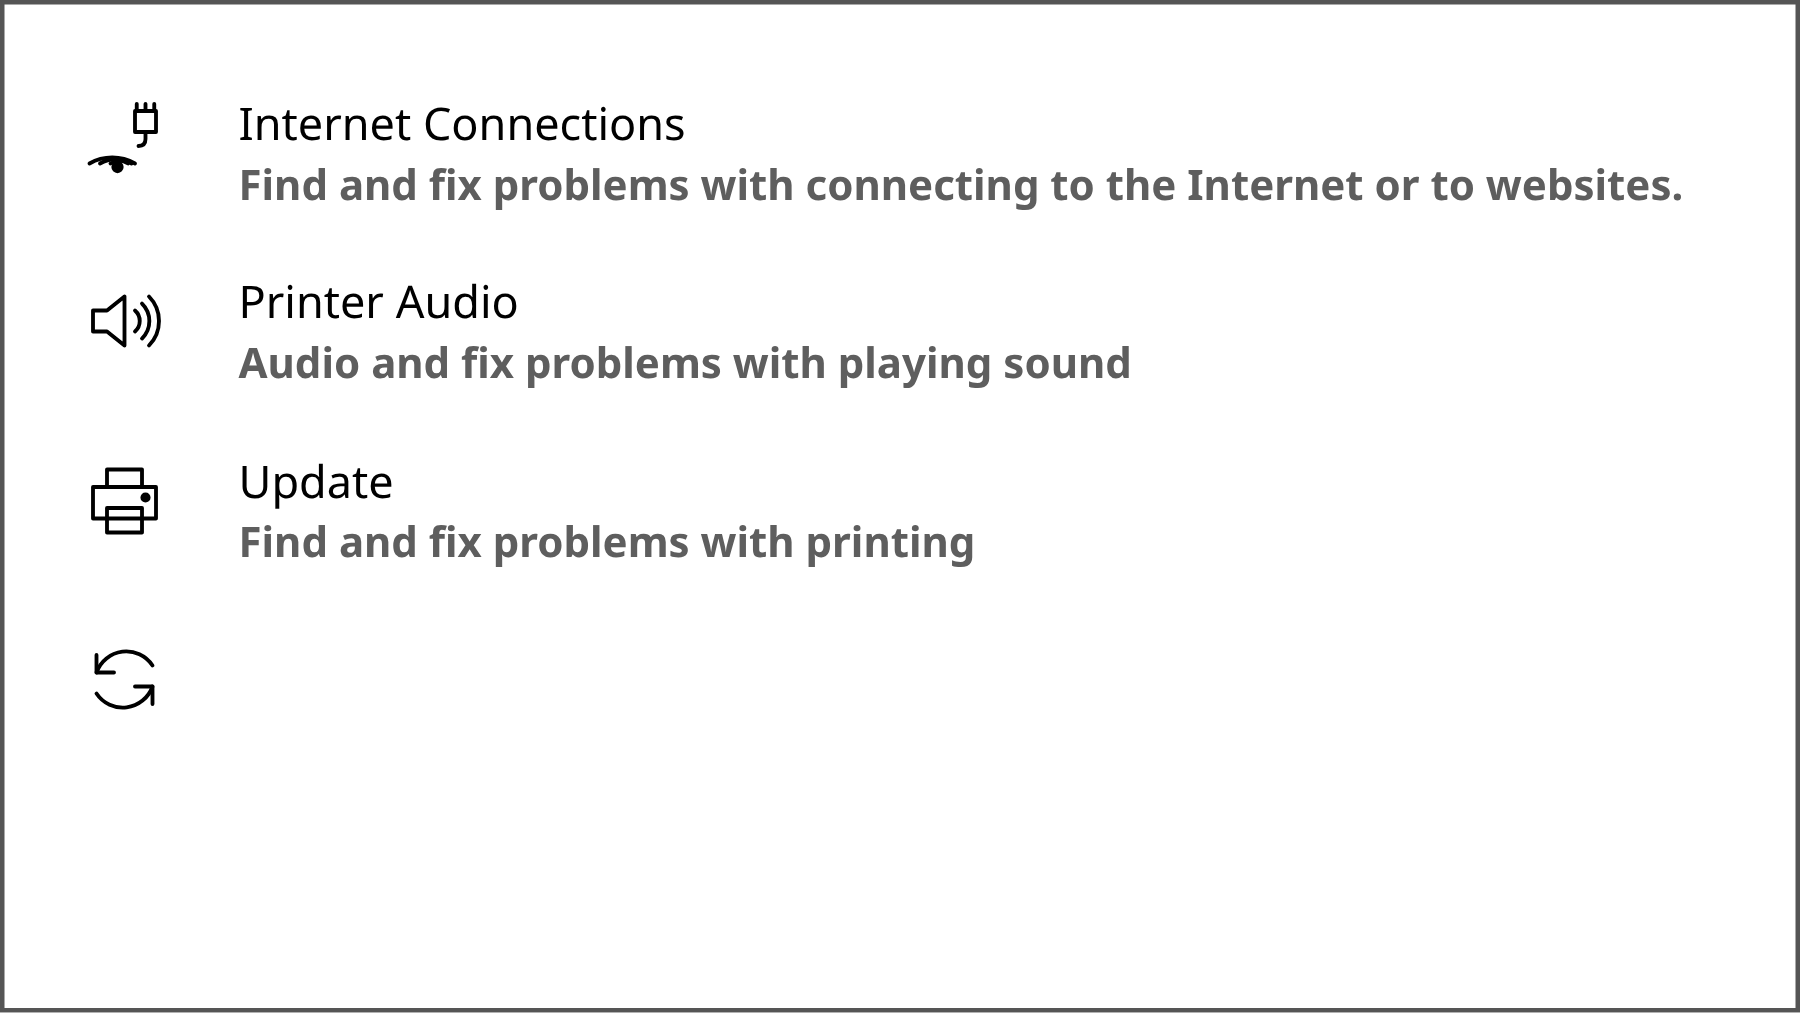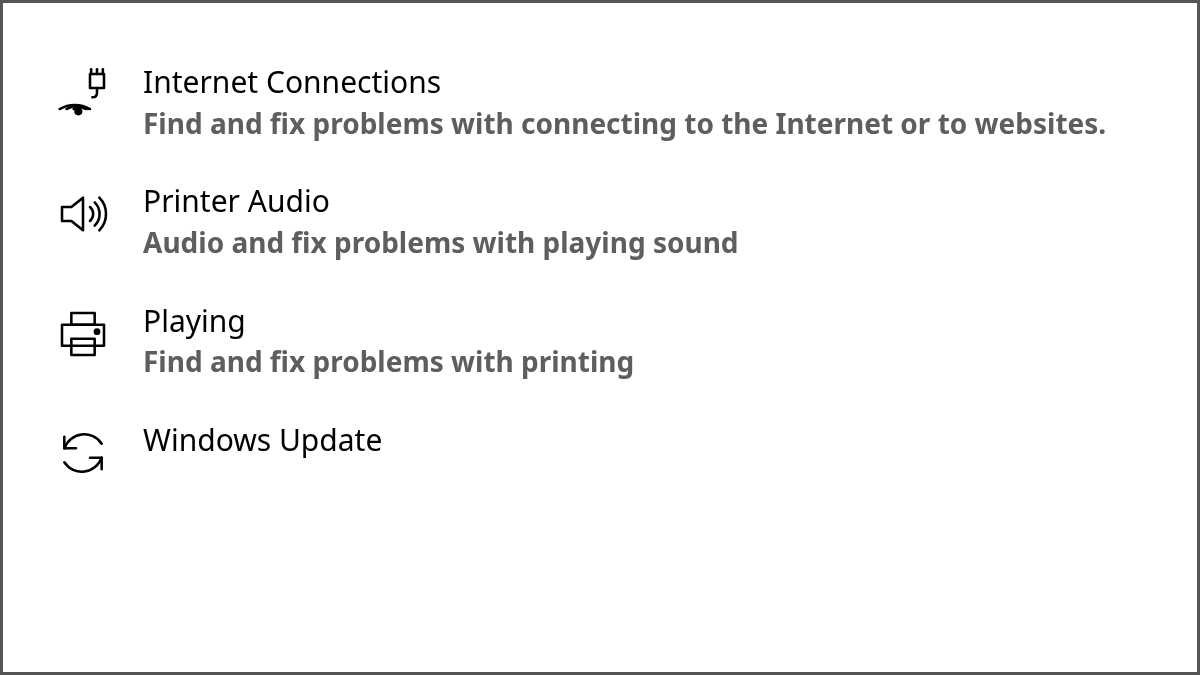--- a/index.html
+++ b/index.html
@@ -1,20 +1,20 @@
 <!DOCTYPE html>
 <html><head>
 <meta charset="utf-8">
 <style>
   html,body{margin:0;padding:0;width:1200px;height:675px;overflow:hidden;
             font-family:"Segoe UI",system-ui,sans-serif;background:#888;}
   .outer{box-sizing:border-box;width:1200px;height:675px;
          border:3px solid #555;background:#fff;
          padding:60px 40px 0 48px;}
-  .ts-item{display:flex;align-items:flex-start;margin-bottom:40px;}
+  .ts-item{display:flex;align-items:flex-start;margin-bottom:40px;gap:16px;}
   .ts-icon{width:64px;height:64px;flex:0 0 64px;display:flex;
            align-items:center;justify-content:center;margin-right:28px;}
   .ts-icon svg{width:56px;height:56px;stroke:#000;fill:none;
                stroke-width:2.2;stroke-linecap:round;stroke-linejoin:round;}
   .ts-text{flex:1;min-width:0;}
   .ts-title{font-size:30px;font-weight:400;color:#000;line-height:1.25;
             margin-bottom:4px;}
   .ts-desc{font-size:28px;font-weight:700;color:#5e5e5e;line-height:1.35;}
 </style>
 </head>
@@ -62,32 +62,31 @@
   <div class="ts-item">
     <div class="ts-icon">
       <svg viewBox="0 0 48 48">
         <rect x="14" y="6" width="20" height="10"></rect>
         <rect x="6" y="16" width="36" height="18"></rect>
         <rect x="14" y="28" width="20" height="14"></rect>
         <circle cx="36" cy="22" r="1.8" fill="#000"></circle>
       </svg>
     </div>
     <div class="ts-text">
-      <div class="ts-title">Playing</div>
+      <div class="ts-title">Update</div>
       <div class="ts-desc">Find and fix problems with printing</div>
     </div>
   </div>
 
   <div class="ts-item" style="margin-bottom:0;">
     <div class="ts-icon">
       <svg viewBox="0 0 48 48">
         <path d="M40 16 A18 18 0 0 0 8 20"></path>
         <polyline points="8,10 8,20 18,20"></polyline>
         <path d="M8 32 A18 18 0 0 0 40 28"></path>
         <polyline points="40,38 40,28 30,28"></polyline>
       </svg>
     </div>
     <div class="ts-text">
-      <div class="ts-title">Windows Update</div>
     </div>
   </div>
 
 </div>
 
 </body></html>

